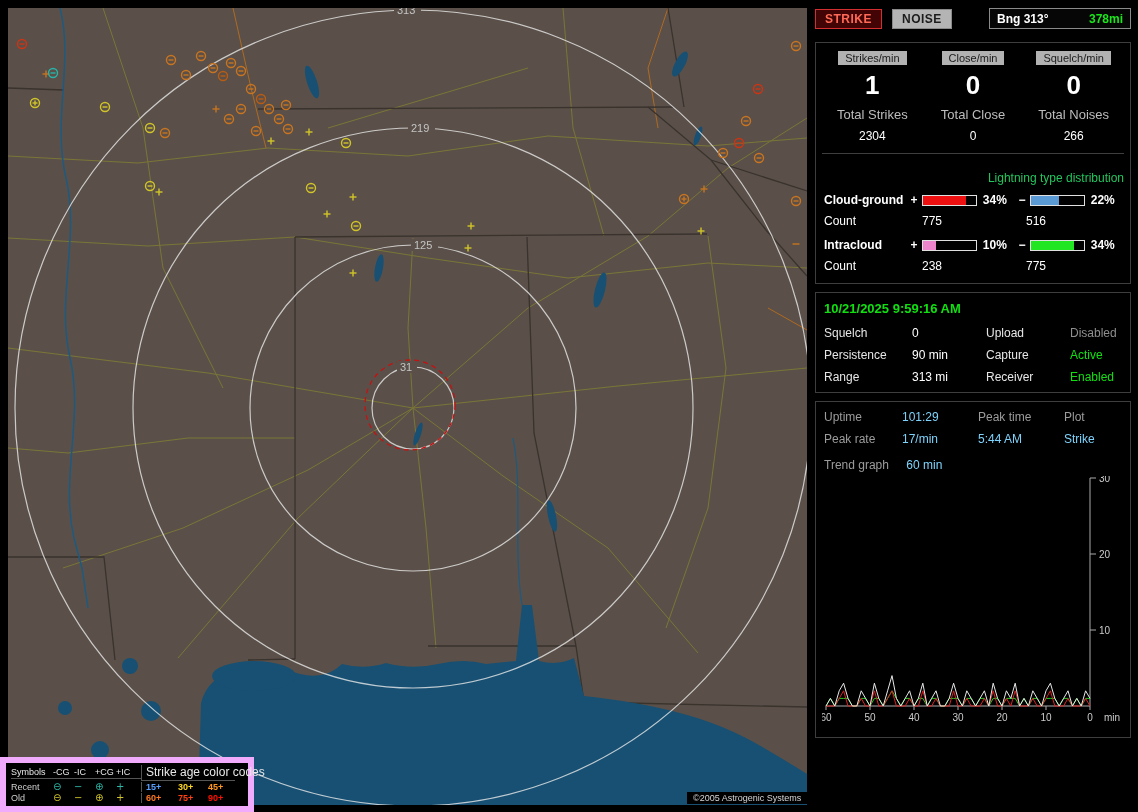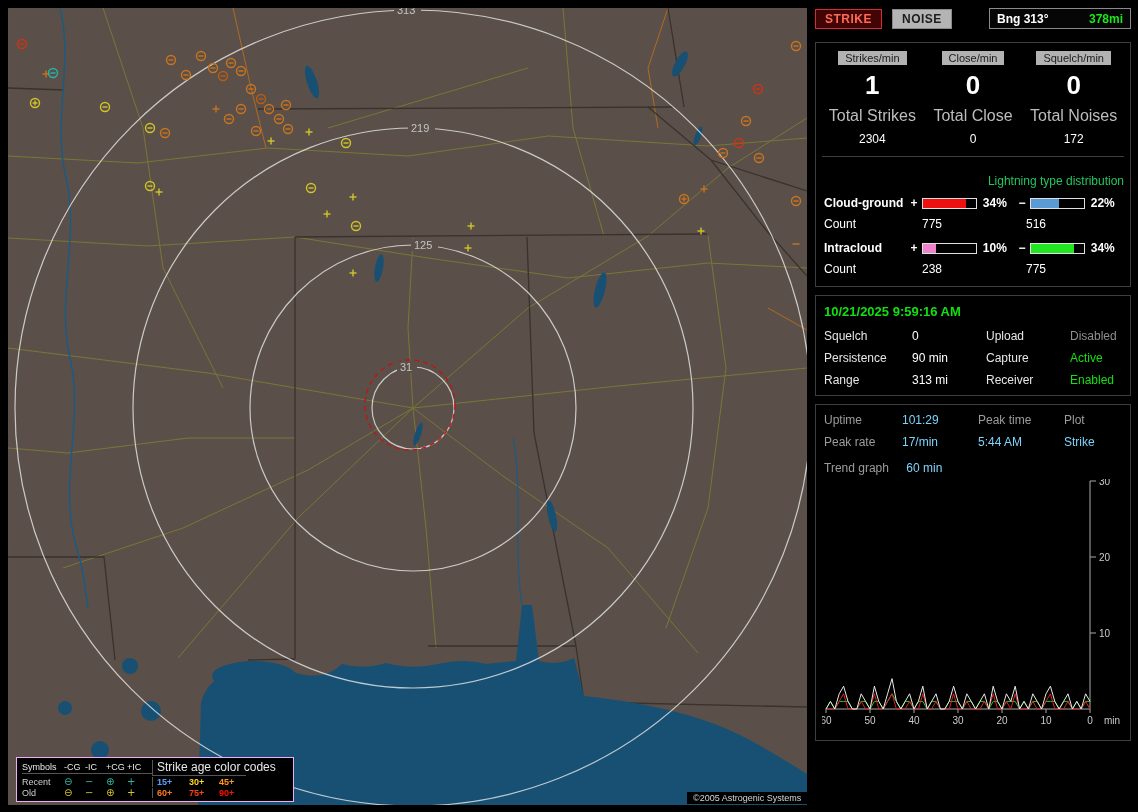--- a/index.html
+++ b/index.html
@@ -2,21 +2,21 @@
 <html><head>
 <meta charset="utf-8">
 <style>
   * { margin:0; padding:0; box-sizing:border-box; }
   html,body { width:1138px; height:812px; background:#000; font-family:"Liberation Sans",sans-serif; position:relative; overflow:hidden; }
 
   
   .map { position:absolute; left:8px; top:8px; width:799px; height:797px; background:#5a5049; cursor:crosshair; overflow:hidden; }
   .map svg { display:block; }
 
-  .legend { position:absolute; left:16px; top:757px; width:278px; background:#000; border:1px solid #f0abfc; padding:2px 5px 3px 5px; font-size:9px; color:#ddd; z-index:6; }
+  .legend { position:absolute; left:0; top:757px; width:254px; background:#000; border:6px solid #f0abfc; padding:2px 5px 3px 5px; font-size:9px; color:#ddd; z-index:6; }
   .lg-grid { display:grid; grid-template-columns:42px 21px 21px 21px 25px 33px 30px 31px; row-gap:1px; align-items:center; }
   .lg-h { color:#e8e8e8; border-bottom:1px solid #555; padding-bottom:1px; }
   .lg-age-head { grid-column:6 / span 3; border-left:1px solid #555; padding-left:4px; white-space:nowrap; font-size:12px; }
   .lg-l { color:#cfcfcf; }
   .lg-g { font-family:"DejaVu Sans",sans-serif; font-size:10px; line-height:10px; }
   .lg-age { padding-left:4px; font-weight:bold; }
   .lg-b1 { border-left:1px solid #555; }
 
   .copyright { position:absolute; left:687px; top:792px; background:#000; color:#d6d6d6; font-size:9px; padding:1px 6px; z-index:6; }
 
@@ -29,21 +29,21 @@
   .bng { margin-left:auto; width:142px; background:#060606; border:1px solid #8a8a8a; height:21px; display:flex; align-items:center; justify-content:space-between; padding:0 7px; font-weight:bold; font-size:12px; }
   .bng-deg { color:#fff; }
   .bng-dist { color:#1ae61a; }
 
   .section { border:1px solid #3e3e3e; padding:8px 6px; margin-bottom:8px; background:#000; }
 
   .cols3 { display:flex; text-align:center; }
   .c-col { flex:1; }
   .chip { display:inline-block; background:#b2b2b2; color:#1b1b1b; font-size:11px; padding:1px 7px; }
   .big { font-size:26px; font-weight:bold; color:#fff; margin-top:6px; line-height:28px; }
-  .tlabel { color:#bdbdbd; font-size:16px; margin-top:8px; }
+  .tlabel { color:#bdbdbd; font-size:13px; margin-top:8px; }
   .tval { color:#fff; font-size:12px; margin-top:7px; }
 
   .hrule { border:none; border-top:1px solid #3e3e3e; margin:10px 0 8px; }
   .dist-title { color:#22c55e; margin:17px 0 8px 2px;text-align:right; }
   .drow { display:flex; align-items:center; margin-top:4px; }
   .dlabel { width:88px; color:#fff; font-weight:bold; padding-left:2px; }
   .sign { width:12px; color:#fff; text-align:center; font-weight:bold; }
   .bar { width:56px; height:11px; border:1px solid #e0e0e0; background:#000; margin:0 2px; position:relative; overflow:hidden; }
   .fill { display:block; height:100%; width:0; }
   .pct { width:34px; color:#fff; font-weight:bold; margin-left:4px; }
@@ -391,21 +391,21 @@
       <div class="c-col">
         <span class="chip">Close/min</span>
         <div class="big">0</div>
         <div class="tlabel">Total Close</div>
         <div class="tval">0</div>
       </div>
       <div class="c-col">
         <span class="chip">Squelch/min</span>
         <div class="big">0</div>
         <div class="tlabel">Total Noises</div>
-        <div class="tval">172</div>
+        <div class="tval">266</div>
       </div>
     </div>
 
     <hr class="hrule">
     <div class="dist-title">Lightning type distribution</div>
 
     <div class="drow">
       <span class="dlabel">Cloud-ground</span>
       <span class="sign">+</span>
       <span class="bar">

